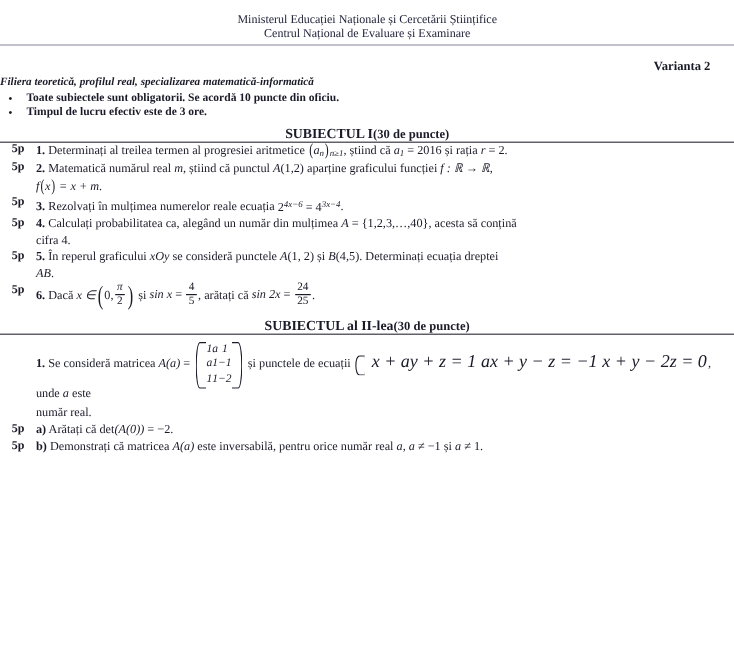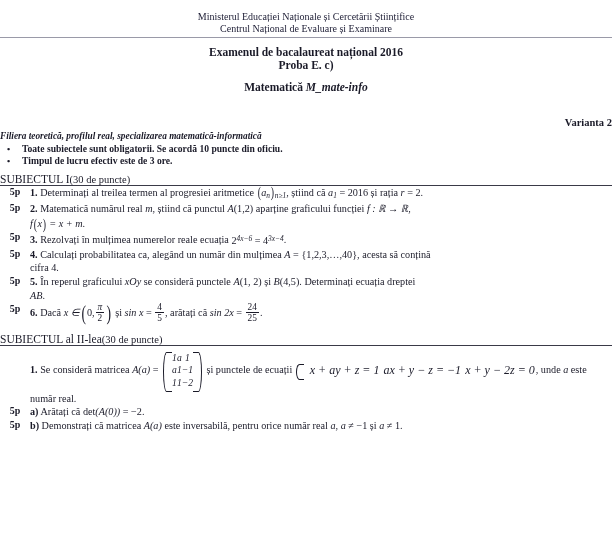--- a/index.html
+++ b/index.html
@@ -20,40 +20,40 @@
   .rule-full{
     border:0;border-top:1.3px solid #9a9aa8;margin:2.5px 0 0 0;height:0;
   }
   .title-block{text-align:center;margin-top:8px;}
   .title-1{font-weight:bold;font-size:11.5px;line-height:13.5px;}
   .title-2{font-weight:bold;font-size:11.5px;line-height:13.5px;}
   .title-3{font-weight:bold;font-size:11.5px;margin-top:8px;}
   .title-3 i{font-style:italic;}
   .varianta{
     text-align:right;font-weight:bold;font-size:10.5px;
-    margin-top:24px;padding-right:0;
+    margin-top:12px;padding-right:20px;
   }
 
   .filiera{
     font-style:italic;font-weight:bold;font-size:9.3px;line-height:10.6px;
     margin-top:3px;
   }
   ul.notes{list-style:none;margin:2px 0 0 0;padding:0;}
   ul.notes li{
     font-weight:bold;font-size:9.6px;line-height:12.2px;
     padding-left:22px;position:relative;
   }
   ul.notes li:before{
     content:"\2022";position:absolute;left:7px;top:-0.5px;font-size:9px;
   }
 
   
   .sec-head{
-    display:flex;justify-content:flex-start;align-items:baseline;
-    font-weight:normal;font-size:11.5px;margin-top:5px;
+    display:flex;justify-content:center;align-items:baseline;
+    font-weight:bold;font-size:11.5px;margin-top:5px;
   }
   .sec-head .pts{font-size:10.5px;}
 
   
   table.items{
     width:100%;border-collapse:collapse;margin-top:0;
     border-top:1.4px solid #3a3a48;
   }
   table.items.last{border-bottom:none;}
   table.items td{
@@ -95,43 +95,38 @@
                  border-radius:40% 0 0 40%/50% 0 0 50%;}
   .matrix .par.r{right:0;border:1.1px solid #1a1a28;border-left:none;
                  border-radius:0 40% 40% 0/0 50% 50% 0;}
 
   
   .system{display:inline-block;vertical-align:middle;position:relative;
           padding-left:10px;margin:0 1px;}
   .system .brace{position:absolute;left:0;top:0;height:100%;width:7px;
                  border:1.1px solid #1a1a28;border-right:none;
                  border-radius:45% 0 0 45%/50% 0 0 50%;}
-  .system .row{font-size:12px;line-height:13.2px;white-space:nowrap;
+  .system .row{font-size:15px;line-height:13.2px;white-space:nowrap;
                padding-left:4px;text-align:center;}
 
   .inline-paren{font-size:14px;display:inline-block;transform:scaleX(0.7);
                 vertical-align:middle;}
   .interval{display:inline-block;vertical-align:middle;white-space:nowrap;}
 </style>
 </head>
 <body>
 
 <div class="page">
 
   <div class="ministry">
     <div>Ministerul Educației Naționale și Cercetării Științifice</div>
     <div>Centrul Național de Evaluare și Examinare</div>
   </div>
   <hr class="rule-full">
 
-  <div class="title-block">
-    <div class="title-1">Examenul de bacalaureat național 2016</div>
-    <div class="title-2">Proba E. c)</div>
-    <div class="title-3"><span>Matematică </span><i>M_mate-info</i></div>
-  </div>
 
   <div class="varianta">Varianta 2</div>
 
   <div class="filiera">Filiera teoretică, profilul real, specializarea matematică-informatică</div>
 
   <ul class="notes">
     <li>Toate subiectele sunt obligatorii. Se acordă 10 puncte din oficiu.</li>
     <li>Timpul de lucru efectiv este de 3 ore.</li>
   </ul>
 

